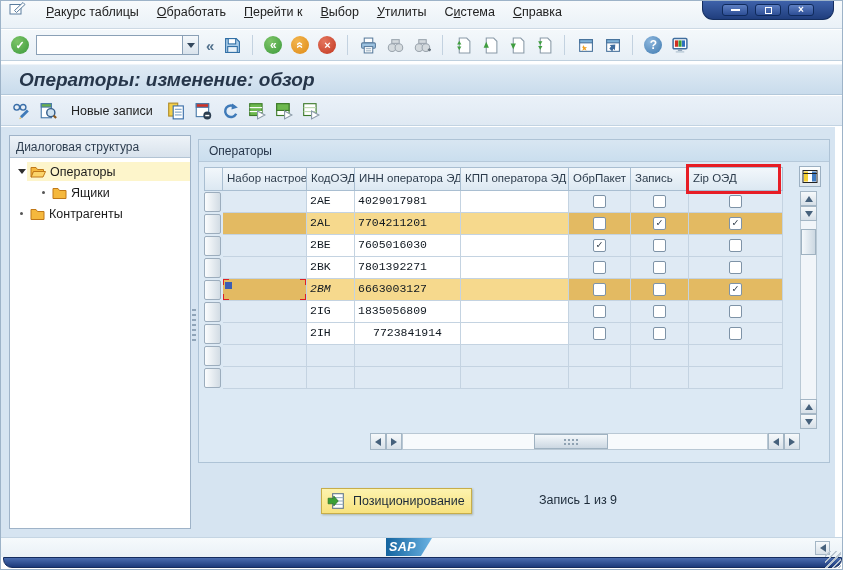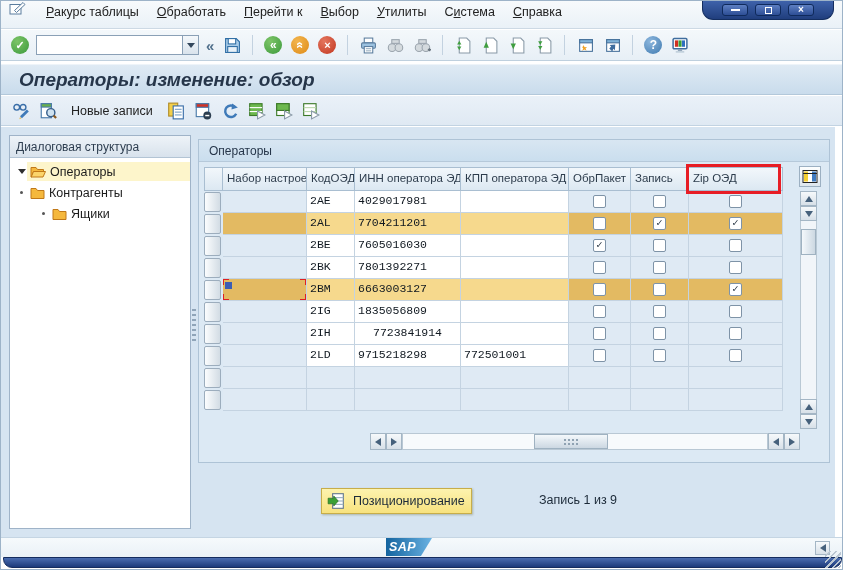--- a/index.html
+++ b/index.html
@@ -404,45 +404,45 @@
               <span style="display: flex; margin-left: 3px;">
                 <svg width="16" height="12" viewBox="0 0 16 12">
                   <path d="M1 1.5 h5 l1.5 2 H13.5 v2 H3.5 L1.8 11 H1 z" fill="#f5b83d" stroke="#c07818"></path>
                   <path d="M3.5 5.5 H15.5 L13 11 H1.2 z" fill="#fbd46a" stroke="#c07818"></path>
                 </svg>
               </span>
               <span class="tlabel">Операторы</span>
             </span>
           </div>
           <div class="tree-item">
+            <span class="tw findent1">
+              <span class="dot"></span>
+            </span>
+            <span class="hl">
+              <span style="display: flex; margin-left: 3px;">
+                <svg width="15" height="12" viewBox="0 0 15 12">
+                  <path d="M1 1.5 h5 l1.5 2 H14 v8 H1 z" fill="#f5b83d" stroke="#c07818"></path>
+                </svg>
+              </span>
+              <span class="tlabel">Ящики</span>
+            </span>
+          </div>
+          <div class="tree-item">
             <span class="tw findent0">
               <span class="dot"></span>
             </span>
             <span class="hl">
               <span style="display: flex; margin-left: 3px;">
                 <svg width="15" height="12" viewBox="0 0 15 12">
                   <path d="M1 1.5 h5 l1.5 2 H14 v8 H1 z" fill="#f5b83d" stroke="#c07818"></path>
                 </svg>
               </span>
               <span class="tlabel">Контрагенты</span>
             </span>
           </div>
-          <div class="tree-item">
-            <span class="tw findent1">
-              <span class="dot"></span>
-            </span>
-            <span class="hl">
-              <span style="display: flex; margin-left: 3px;">
-                <svg width="15" height="12" viewBox="0 0 15 12">
-                  <path d="M1 1.5 h5 l1.5 2 H14 v8 H1 z" fill="#f5b83d" stroke="#c07818"></path>
-                </svg>
-              </span>
-              <span class="tlabel">Ящики</span>
-            </span>
-          </div>
         </div>
     </div>
     <div class="splitter"></div>
 
     <div class="group">
       <div class="grp-title">Операторы</div>
 
       <div class="tablewrap">
         <div class="thead">
             <div class="th sel-col"></div>
@@ -533,21 +533,21 @@
               </div>
               <div class="td ro" style="width: 84px;">
                 <span class="brk">
                   <span class="tl"></span>
                   <span class="tr2"></span>
                   <span class="bl"></span>
                   <span class="br"></span>
                   <span class="caret"></span>
                 </span>
               </div>
-              <div class="td ed" style="width: 48px;">2BM</div>
+              <div class="td ed" style="width: 48px; font-style: italic;">2BM</div>
               <div class="td ed" style="width: 106px;">6663003127</div>
               <div class="td ed" style="width: 108px;"></div>
               <div class="td ck" style="width: 62px;">
                 <span class="cb"></span>
               </div>
               <div class="td ck" style="width: 58px;">
                 <span class="cb"></span>
               </div>
               <div class="td ck" style="width: 94px;">
                 <span class="cb">✓</span>
@@ -572,38 +572,20 @@
               </div>
             </div>
             <div class="tr">
               <div class="rowselcell">
                 <div class="rowsel"></div>
               </div>
               <div class="td ro" style="width: 84px;"></div>
               <div class="td ed" style="width: 48px;">2IH</div>
               <div class="td ed" style="width: 106px; text-align: center;">7723841914</div>
               <div class="td ed" style="width: 108px;"></div>
-              <div class="td ck" style="width: 62px;">
-                <span class="cb"></span>
-              </div>
-              <div class="td ck" style="width: 58px;">
-                <span class="cb"></span>
-              </div>
-              <div class="td ck" style="width: 94px;">
-                <span class="cb"></span>
-              </div>
-            </div>
-            <div class="tr">
-              <div class="rowselcell">
-                <div class="rowsel"></div>
-              </div>
-              <div class="td ro" style="width: 84px;"></div>
-              <div class="td ed" style="width: 48px;">2LD</div>
-              <div class="td ed" style="width: 106px;">9715218298</div>
-              <div class="td ed" style="width: 108px;">772501001</div>
               <div class="td ck" style="width: 62px;">
                 <span class="cb"></span>
               </div>
               <div class="td ck" style="width: 58px;">
                 <span class="cb"></span>
               </div>
               <div class="td ck" style="width: 94px;">
                 <span class="cb"></span>
               </div>
             </div>

